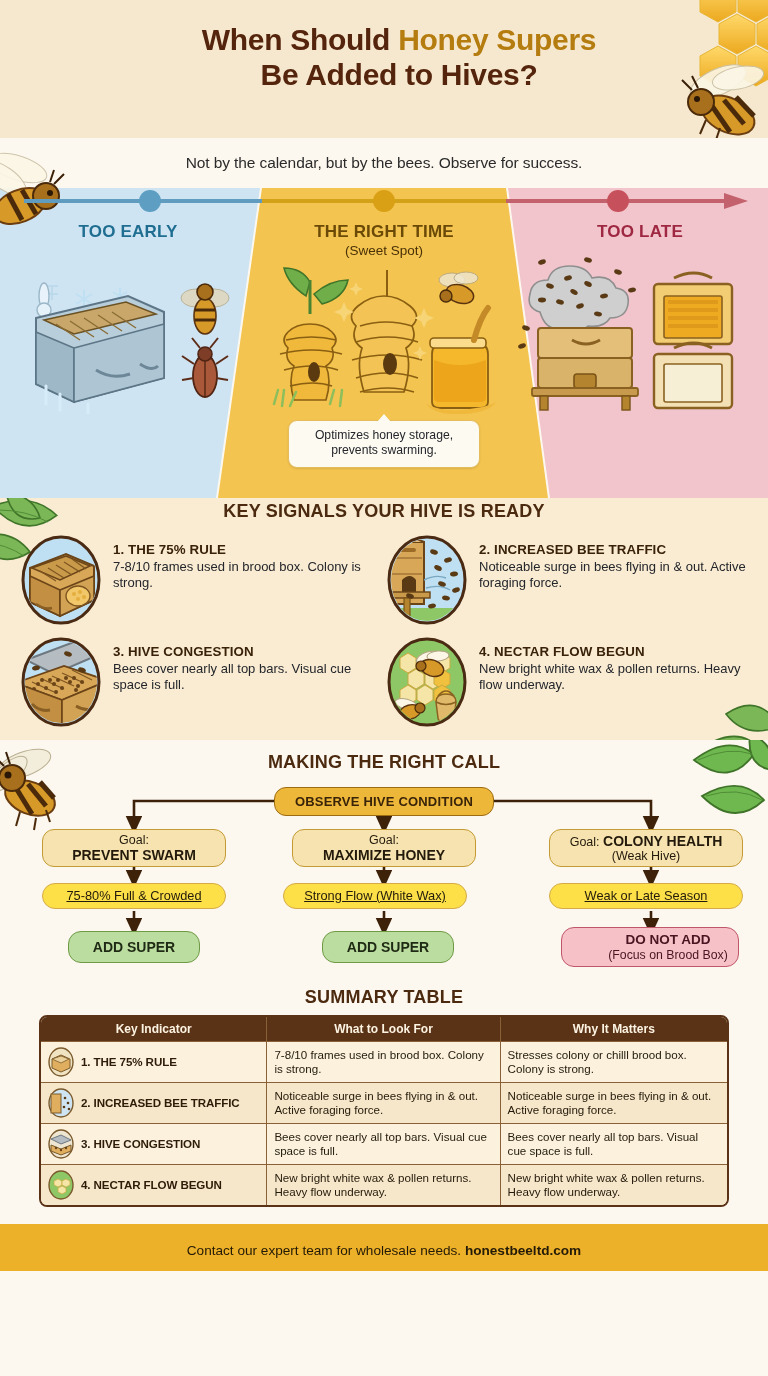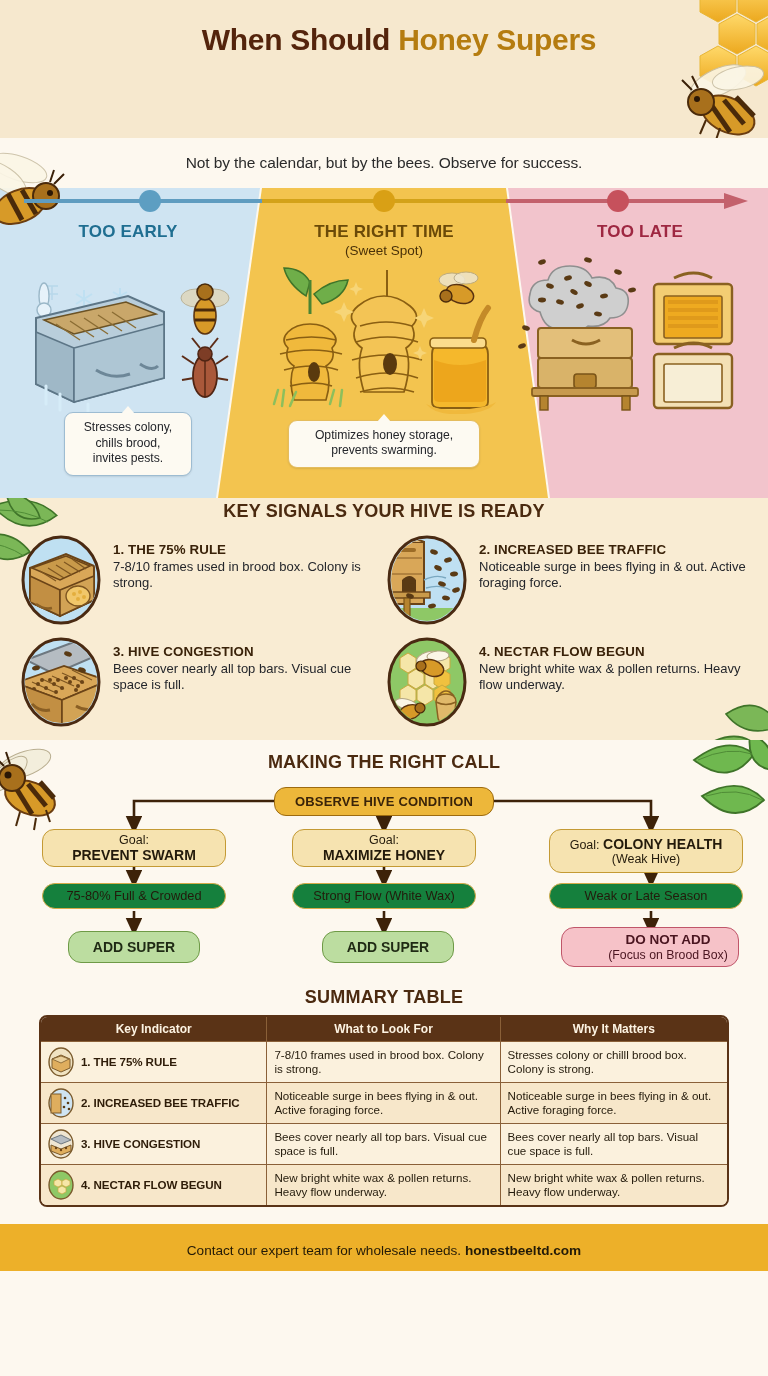--- a/index.html
+++ b/index.html
@@ -122,22 +122,22 @@
   .n-root {
     background: #edb73a; border: 1.7px solid #9d6b10; border-radius: 12px;
     font-size: 13px; font-weight: bold; color: #3a2409; letter-spacing: .2px;
   }
   .n-goal {
     background: #f6e3b0; border: 1.7px solid #c49a34; border-radius: 12px;
     font-size: 12.5px; color: #231a0b;
   }
   .n-goal b { font-size: 14px; font-weight: bold; }
   .n-cond {
-    background: #15803d; border: 1.7px solid #d4ab48; border-radius: 13px;
-    font-size: 12.8px; color: #231a0b;
+    background: #fde047; border: 1.7px solid #d4ab48; border-radius: 13px;
+    font-size: 12.8px; color: #231a0b; text-decoration: underline;
   }
   .n-yes {
     background: #bcdda0; border: 1.7px solid #6e9a46; border-radius: 13px;
     font-size: 14px; font-weight: bold; color: #1f2a14;
   }
   .n-no {
     background: #f6c2c8; border: 1.7px solid #c0566a; border-radius: 13px;
     font-size: 13.5px; font-weight: bold; color: #4a1520; padding-left: 36px;
   }
   .n-no small { display: block; font-size: 12.3px; font-weight: normal; }
@@ -221,20 +221,21 @@
             <path d="M44 70 L40 82"></path>
         </g>
       </g>
     </svg>
 
 
     <div class="title-block">
       <div class="title-l1">
         <span>When Should </span><span class="title-accent">Honey Supers</span>
       </div>
+      <div class="title-l2">Be Added to Hives?</div>
     </div>
   </div>
 
   <div class="subtitle-strip">
     <svg class="bee-topleft" viewBox="0 0 104 96">
       <g>
         <ellipse cx="34" cy="24" rx="30" ry="12" transform="rotate(18 34 24)" fill="#fbf6e6" stroke="#c9bfa4" stroke-width="1" opacity=".9"></ellipse>
         <ellipse cx="20" cy="34" rx="26" ry="11" transform="rotate(35 20 34)" fill="#fbf6e6" stroke="#c9bfa4" stroke-width="1" opacity=".9"></ellipse>
         <ellipse cx="36" cy="62" rx="27" ry="16" transform="rotate(-22 36 62)" fill="#d79a28" stroke="#6b3d10" stroke-width="2"></ellipse>
         <path d="M24 50 L38 76" stroke="#4a2a0a" stroke-width="5" fill="none"></path>
@@ -311,23 +312,20 @@
             <g stroke="#5d2c17" stroke-width="2">
               <line x1="194" y1="110" x2="182" y2="102"></line>
                 <line x1="216" y1="110" x2="228" y2="102"></line>
               <line x1="194" y1="124" x2="182" y2="126"></line>
                 <line x1="216" y1="124" x2="228" y2="126"></line>
               <line x1="200" y1="94" x2="192" y2="84"></line>
                 <line x1="210" y1="94" x2="218" y2="84"></line>
             </g>
           </g>
         </svg>
-        <div class="callout co-early">Stresses colony,
-chills brood,
-invites pests.</div>
       </div>
 
       <div class="tl-col">
         <div class="tl-head c-right">THE RIGHT TIME</div>
         <div class="tl-sub">(Sweet Spot)</div>
         <svg class="tl-art" viewBox="0 0 256 160">
           <g stroke="#8a5f12" stroke-width="1.6">
             <path d="M38 146 q-6 -20 0 -34 q-10 -6 -6 -18 q-8 -8 0 -16 q8 -8 22 -8 q14 0 22 8 q8 8 0 16 q4 12 -6 18 q6 14 0 34 z" fill="#f0b93c"></path>
             <path d="M24 100 q32 -8 62 0 M28 116 q30 -8 54 0 M34 132 q24 -6 42 0 M30 86 q26 -6 50 0" fill="none"></path>
             <ellipse cx="58" cy="118" rx="6" ry="10" fill="#5a3a0e" stroke="none"></ellipse>
@@ -688,28 +686,28 @@
         <span>75-80% Full &amp; Crowded</span>
       </div>
       <div class="node n-yes" style="left:68px; top:148px; width:132px; height:32px;">
         <span>ADD SUPER</span>
       </div>
 
       <div class="node n-goal" style="left:292px; top:46px; width:184px; height:38px;">
         <span>Goal:</span>
         <b>MAXIMIZE HONEY</b>
       </div>
-      <div class="node n-cond" style="left:292px; top:100px; width:184px; height:26px;">
+      <div class="node n-cond" style="left:283px; top:100px; width:184px; height:26px;">
         <span>Strong Flow (White Wax)</span>
       </div>
       <div class="node n-yes" style="left:322px; top:148px; width:132px; height:32px;">
         <span>ADD SUPER</span>
       </div>
 
-      <div class="node n-goal" style="left:549px; top:46px; width:194px; height:44px;">
+      <div class="node n-goal" style="left:549px; top:46px; width:194px; height:38px;">
         <div><span>Goal: </span><b>COLONY HEALTH</b></div>
         <div>(Weak Hive)</div>
       </div>
       <div class="node n-cond" style="left:549px; top:100px; width:194px; height:26px;">
         <span>Weak or Late Season</span>
       </div>
       <div class="node n-no" style="left:561px; top:144px; width:178px; height:40px;">
         <span>DO NOT ADD</span>
         <small>(Focus on Brood Box)</small>
       </div>

